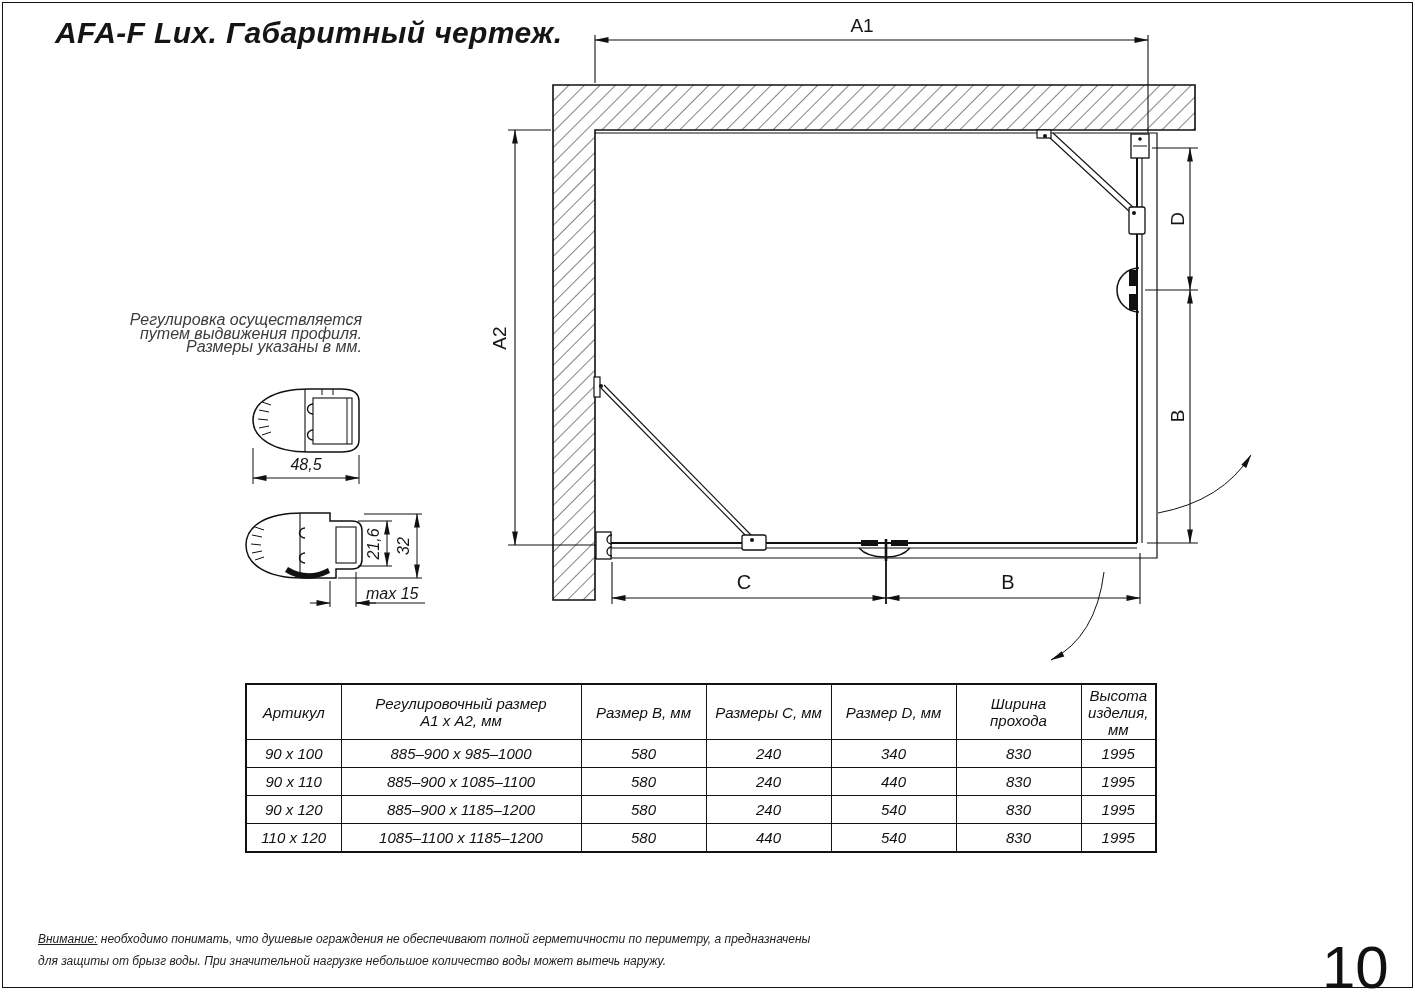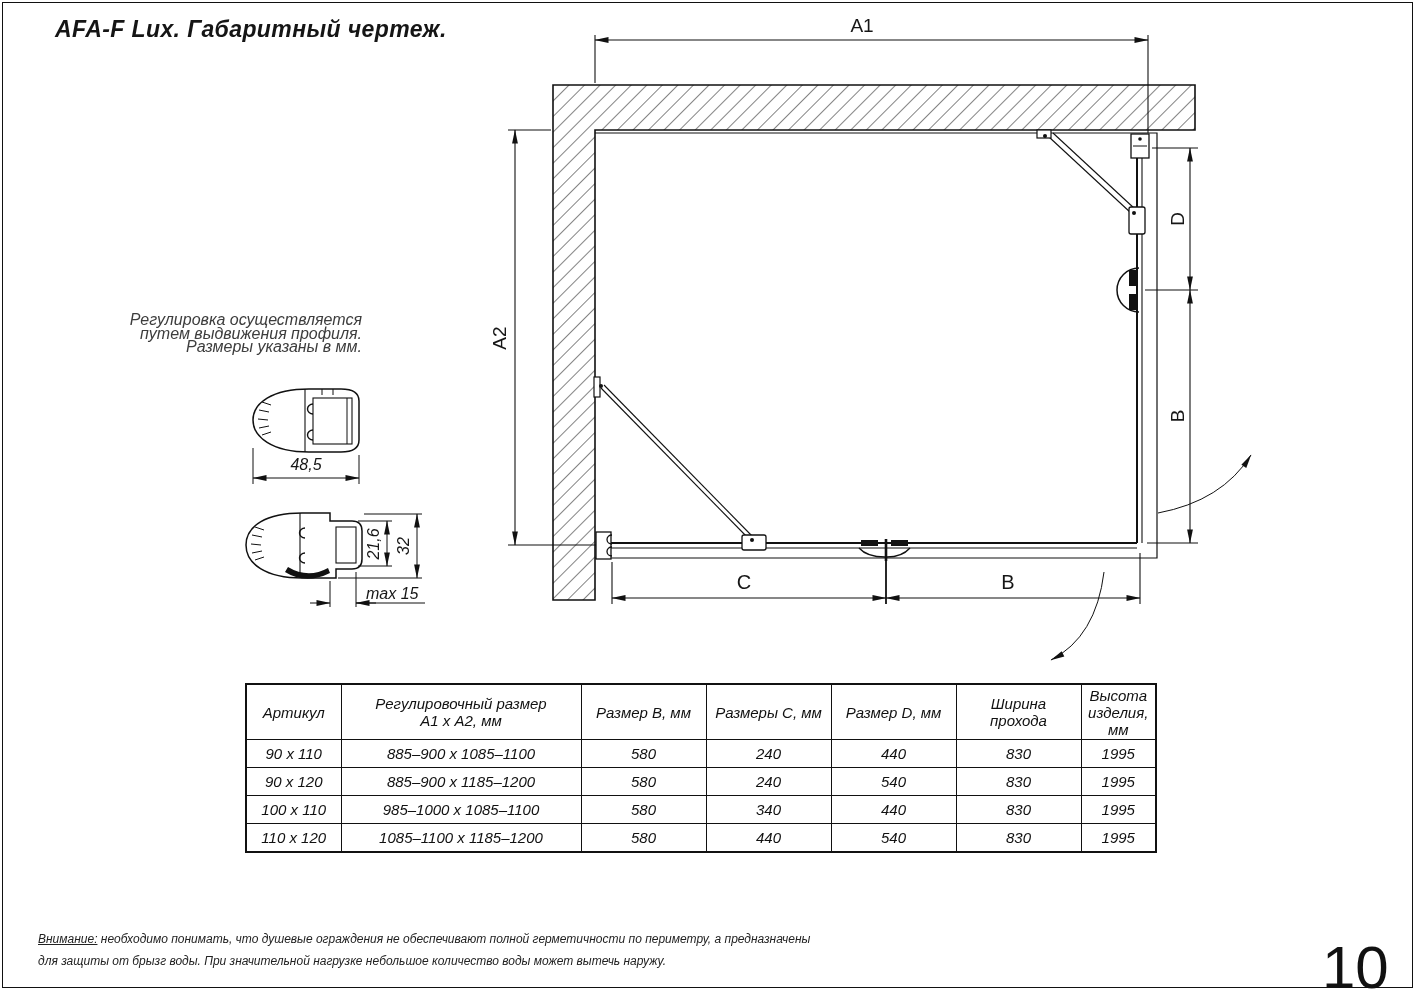--- a/index.html
+++ b/index.html
@@ -6,21 +6,21 @@
   .sheet {
     position:relative; width:1415px; height:1000px; background:#fff;
     font-family:"Liberation Sans", sans-serif; color:#1a1a1a; overflow:hidden;
   }
   .frame {
     position:absolute; left:2px; top:2px; width:1409px; height:984px;
     border:1.6px solid #111; pointer-events:none;
   }
   .title {
     position:absolute; left:55px; top:16px;
-    font-size:23px; font-style:italic; font-weight:bold; letter-spacing:0.4px; color:#151515;
+    font-size:30px; font-style:italic; font-weight:bold; letter-spacing:0.4px; color:#151515;
     white-space:nowrap;
   }
   .annot {
     position:absolute; left:128px; top:313px; width:234px;
     text-align:right; font-style:italic; font-size:16px; line-height:13.5px; color:#3d3d3d;
   }
   svg text { fill:#161616; }
   .dimlabel { font-family:"Liberation Sans", sans-serif; font-size:19px; }
   .dimlabel-big { font-family:"Liberation Sans", sans-serif; font-size:20px; }
   .dimlabel-it { font-family:"Liberation Sans", sans-serif; font-size:16px; font-style:italic; }
@@ -229,43 +229,43 @@
           <th>Размер D, мм</th>
           <th>Ширина
 прохода</th>
           <th>Высота
 изделия,
 мм</th>
         </tr>
     </thead>
     <tbody>
         <tr>
+          <td>90 x 100</td>
+          <td>885–900 x 985–1000</td>
+          <td>580</td>
+          <td>240</td>
+          <td>340</td>
+          <td>830</td>
+          <td>1995</td>
+        </tr>
+        <tr>
           <td>90 x 110</td>
           <td>885–900 x 1085–1100</td>
           <td>580</td>
           <td>240</td>
           <td>440</td>
           <td>830</td>
           <td>1995</td>
         </tr>
         <tr>
           <td>90 x 120</td>
           <td>885–900 x 1185–1200</td>
           <td>580</td>
           <td>240</td>
           <td>540</td>
-          <td>830</td>
-          <td>1995</td>
-        </tr>
-        <tr>
-          <td>100 x 110</td>
-          <td>985–1000 x 1085–1100</td>
-          <td>580</td>
-          <td>340</td>
-          <td>440</td>
           <td>830</td>
           <td>1995</td>
         </tr>
         <tr>
           <td>110 x 120</td>
           <td>1085–1100 x 1185–1200</td>
           <td>580</td>
           <td>440</td>
           <td>540</td>
           <td>830</td>

